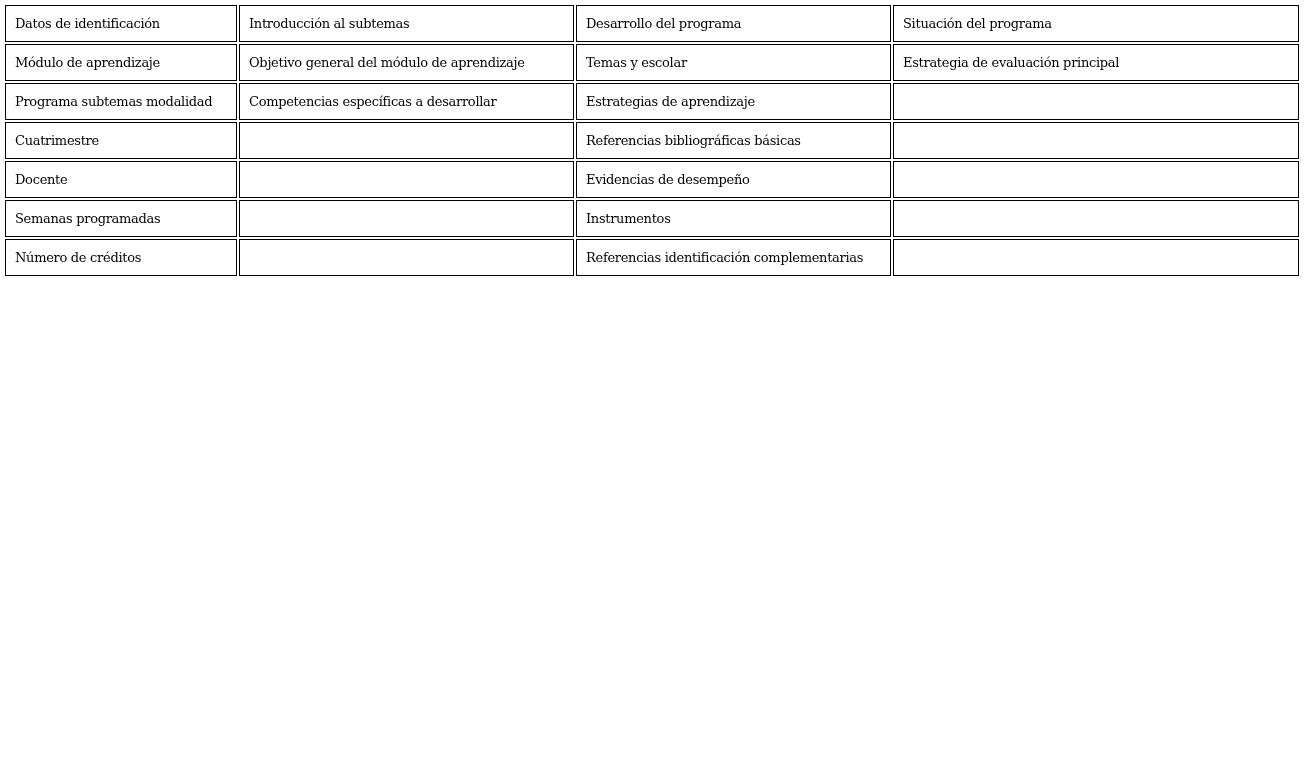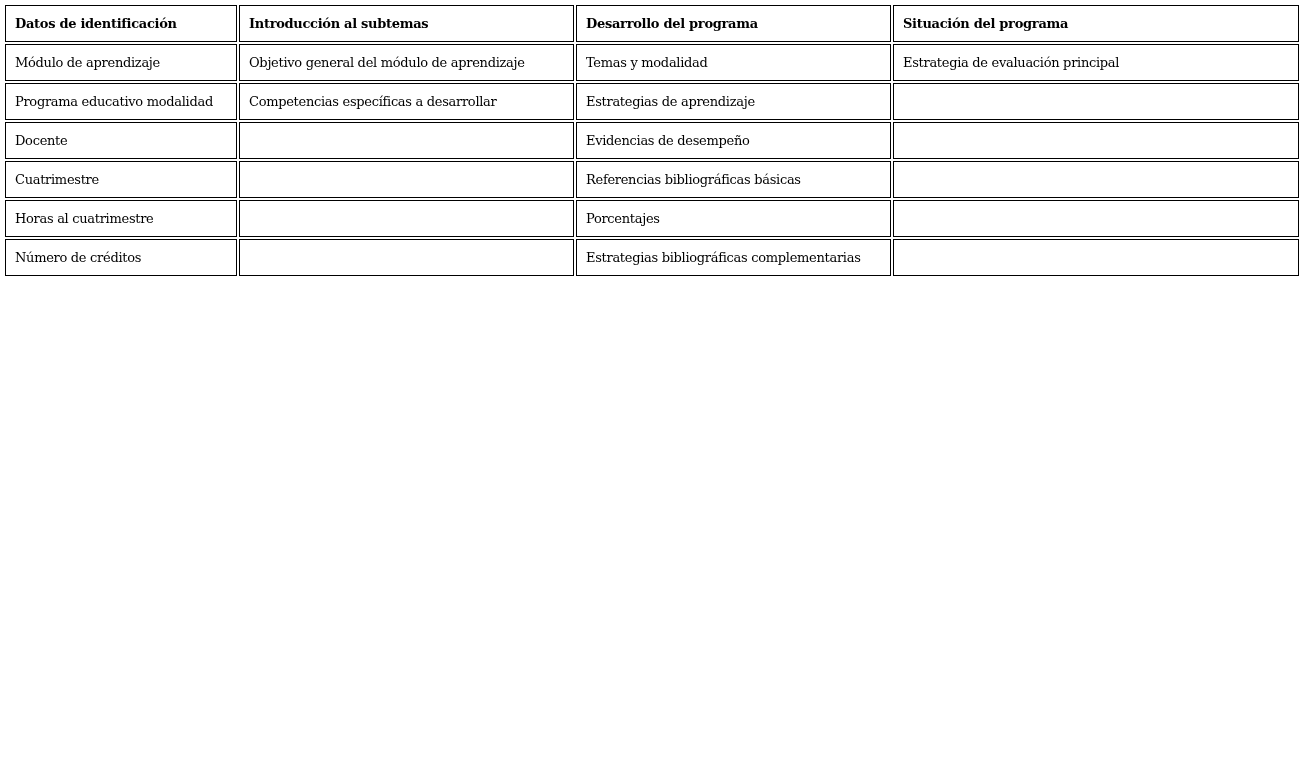--- a/index.html
+++ b/index.html
@@ -31,21 +31,21 @@
       padding: 0 9px;
       text-align: left;
       vertical-align: middle;
       white-space: nowrap;
       overflow: hidden;
       box-sizing: border-box;
       font-size: 13px;
       letter-spacing: -0.3px;
     }
     table.program-table th {
-      font-weight: bold;
+      font-weight: normal;
     }
     col.c1 { width: 232px; }
     col.c2 { width: 335px; }
     col.c3 { width: 315px; }
     col.c4 { width: 406px; }
   </style>
 </head>
 <body>
 
 <table class="program-table">
@@ -60,47 +60,47 @@
       <th>Datos de identificación</th>
       <th>Introducción al subtemas</th>
       <th>Desarrollo del programa</th>
       <th>Situación del programa</th>
     </tr>
   </thead>
   <tbody>
     <tr>
       <td>Módulo de aprendizaje</td>
       <td>Objetivo general del módulo de aprendizaje</td>
-      <td>Temas y modalidad</td>
+      <td>Temas y escolar</td>
       <td>Estrategia de evaluación principal</td>
     </tr>
     <tr>
-      <td>Programa educativo modalidad</td>
+      <td>Programa subtemas modalidad</td>
       <td>Competencias específicas a desarrollar</td>
       <td>Estrategias de aprendizaje</td>
+      <td></td>
+    </tr>
+    <tr>
+      <td>Cuatrimestre</td>
+      <td></td>
+      <td>Referencias bibliográficas básicas</td>
       <td></td>
     </tr>
     <tr>
       <td>Docente</td>
       <td></td>
       <td>Evidencias de desempeño</td>
       <td></td>
     </tr>
     <tr>
-      <td>Cuatrimestre</td>
+      <td>Semanas programadas</td>
       <td></td>
-      <td>Referencias bibliográficas básicas</td>
-      <td></td>
-    </tr>
-    <tr>
-      <td>Horas al cuatrimestre</td>
-      <td></td>
-      <td>Porcentajes</td>
+      <td>Instrumentos</td>
       <td></td>
     </tr>
     <tr>
       <td>Número de créditos</td>
       <td></td>
-      <td>Estrategias bibliográficas complementarias</td>
+      <td>Referencias identificación complementarias</td>
       <td></td>
     </tr>
   </tbody>
 </table>
 
 </body></html>

